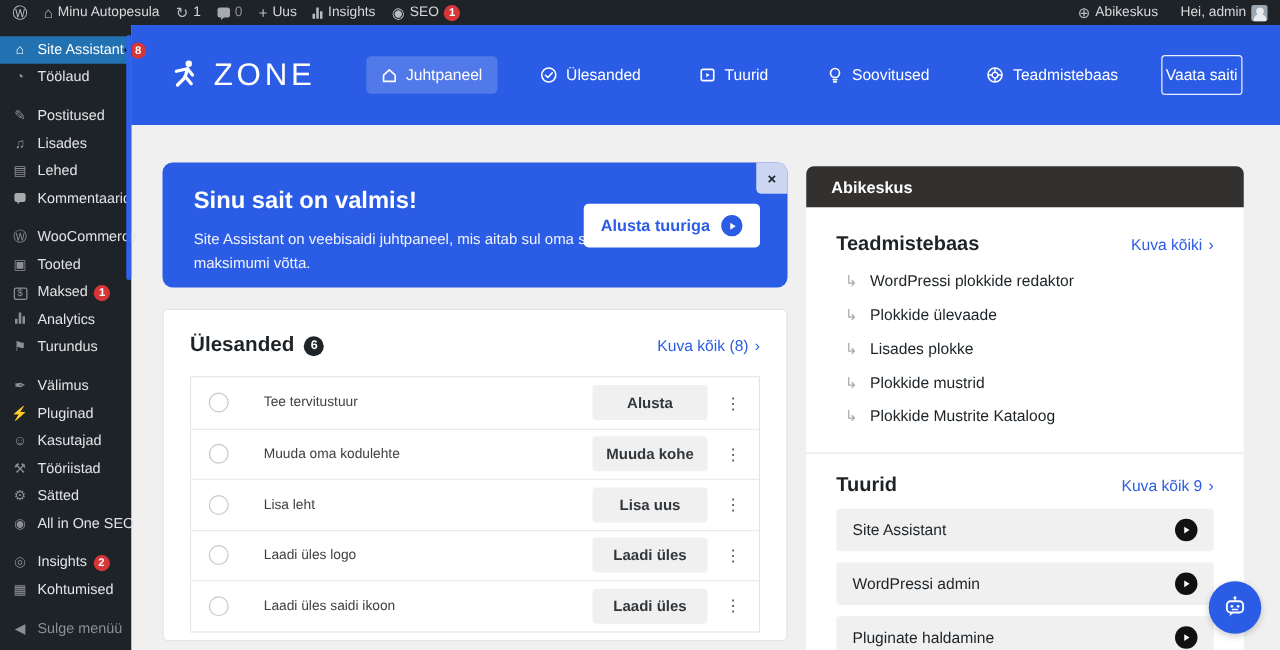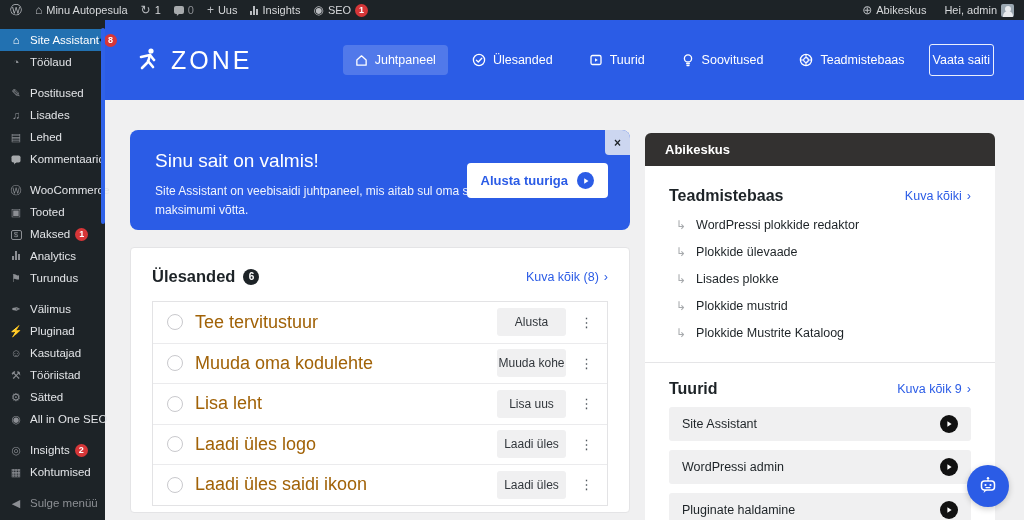--- a/index.html
+++ b/index.html
@@ -38,54 +38,54 @@
   .mi .dollarbox { width:11px; height:10px; border:1px solid #8c8f94; border-radius:2px; font-size:8px; color:#8c8f94;
     display:inline-flex; align-items:center; justify-content:center; margin:0 auto; }
   .mi .bars i { background:#8c8f94; }
   .sb-scroll { position:absolute; right:0; top:8px; width:4px; height:196px; background:#2f62e8; border-radius:2px; }
 
   
   .zheader { position:absolute; top:20px; left:105px; width:919px; height:80px; background:#2b5ce6;
     display:flex; align-items:center; padding:0 30px; color:#fff; z-index:30; }
   .brand { display:flex; align-items:center; gap:10px; }
   .brand-text { font-size:25px; font-weight:normal; letter-spacing:3px; }
-  .znav { margin-left:auto; display:flex; align-items:center; gap:12px; font-size:12.5px; }
+  .znav { margin-left:auto; display:flex; align-items:center; gap:22px; font-size:12.5px; }
   .znav-item { display:flex; align-items:center; gap:7px; cursor:pointer; padding:8px 12px; border-radius:4px; }
   .znav-item.active { background:rgba(255,255,255,.18); }
   .znav-item svg { display:block; }
   .view-site { border:1px solid rgba(255,255,255,.9); border-radius:3px; padding:8px 3px; font-size:12.5px; cursor:pointer; }
 
   
   .content { position:absolute; top:100px; left:105px; width:919px; height:420px; background:#f0f0f1; overflow:hidden; z-index:20; }
 
   
   .banner { position:absolute; left:25px; top:30px; width:500px; height:100px; background:#2b5ce6; border-radius:8px; color:#fff; }
-  .banner h2 { position:absolute; left:25px; top:20px; font-size:19px; font-weight:normal; }
+  .banner h2 { position:absolute; left:25px; top:20px; font-size:19px; font-weight:bold; }
   .banner p { position:absolute; left:25px; top:52px; width:345px; font-size:12px; line-height:1.55; color:rgba(255,255,255,.93); }
   .banner-cta { position:absolute; right:22px; top:33px; background:#fff; color:#2b5ce6; border-radius:4px;
     padding:9px 14px; font-size:13px; font-weight:bold; display:flex; align-items:center; gap:9px; cursor:pointer; }
   .play-blue { width:17px; height:17px; border-radius:50%; background:#2b5ce6; display:inline-flex; align-items:center; justify-content:center; }
   .banner-close { position:absolute; top:0; right:0; width:25px; height:25px; background:#ccd6f0; border-radius:0 8px 0 4px;
     display:flex; align-items:center; justify-content:center; color:#1d2327; font-size:12px; font-weight:bold; cursor:pointer; }
 
   
   .tasks-card { position:absolute; left:25px; top:147px; width:500px; height:266px; background:#fff; border-radius:4px;
     border:1px solid #e4e4e6; padding:19px 21px; }
   .card-head { display:flex; align-items:center; }
   .card-title { font-size:16.5px; font-weight:bold; color:#1d2327; }
   .count-badge { width:16px; height:16px; background:#1d2327; color:#fff; border-radius:50%; font-size:10px; font-weight:bold;
     display:inline-flex; align-items:center; justify-content:center; margin-left:8px; }
   .link-blue { margin-left:auto; color:#2b5ce6; font-size:12.5px; cursor:pointer; display:flex; align-items:flex-start; gap:5px; }
   .task-list { margin-top:15px; border:1px solid #e3e3e5; }
   .task-row { height:40.5px; display:flex; align-items:center; padding:0 14px; border-top:1px solid #ebebed; background:#fff; }
   .task-row:first-child { border-top:none; }
   .task-check { width:16px; height:16px; border:1.5px solid #c9c9cd; border-radius:50%; flex:0 0 16px; cursor:pointer; }
-  .task-label { margin-left:12px; font-size:18px; color:#a16207; }
-  .task-btn { margin-left:auto; width:69px; text-align:center; background:#f0f0f1; color:#32373c; font-size:12px;
-    padding:7px 0; border-radius:3px; cursor:pointer; }
+  .task-label { margin-left:28px; font-size:11px; color:#404040; }
+  .task-btn { margin-left:auto; width:92px; text-align:center; background:#f0f0f1; color:#32373c; font-size:12px;
+    padding:7px 0; border-radius:3px; cursor:pointer;font-weight:bold; }
   .task-dots { margin-left:14px; color:#50575e; font-size:13px; cursor:pointer; letter-spacing:0; line-height:1; }
 
   
   .help-panel { position:absolute; left:540px; top:33px; width:350px; }
   .help-head { height:33px; background:#333130; border-radius:6px 6px 0 0; display:flex; align-items:center;
     padding:0 20px; color:#fff; font-size:13px; font-weight:bold; }
   .help-body { background:#fff; padding:21px 24px 24px; height:420px; }
   .sec-head { display:flex; align-items:center; }
   .sec-title { font-size:16px; font-weight:bold; color:#1d2327; }
   .kb-item { display:flex; align-items:center; margin-top:13px; cursor:pointer; }

